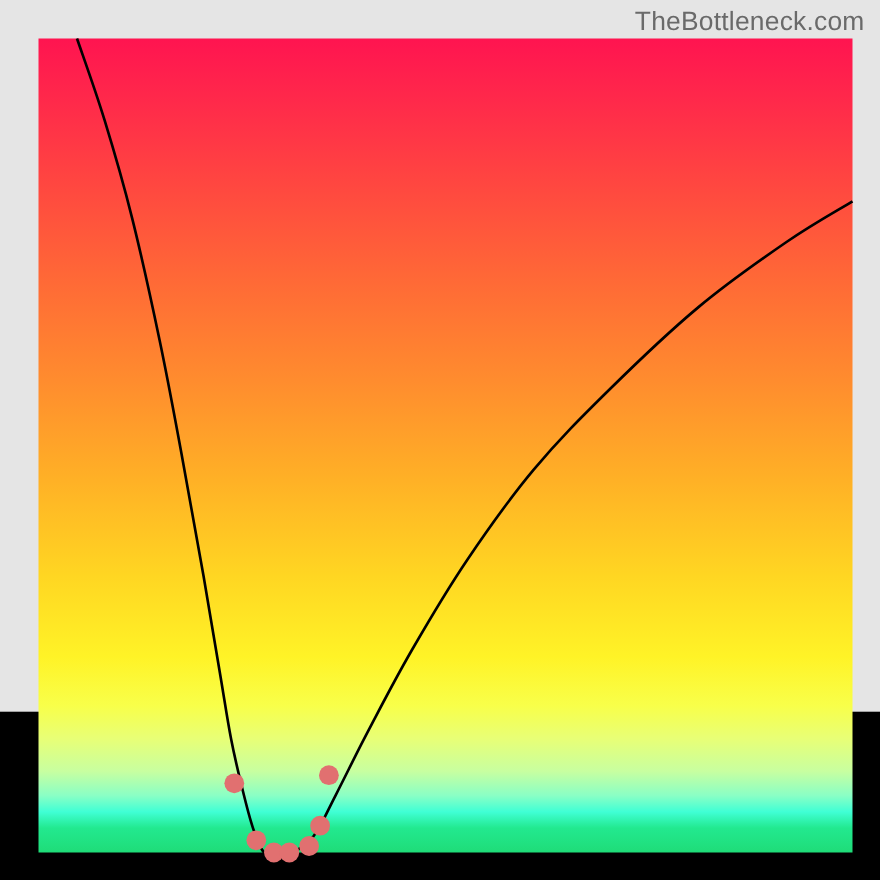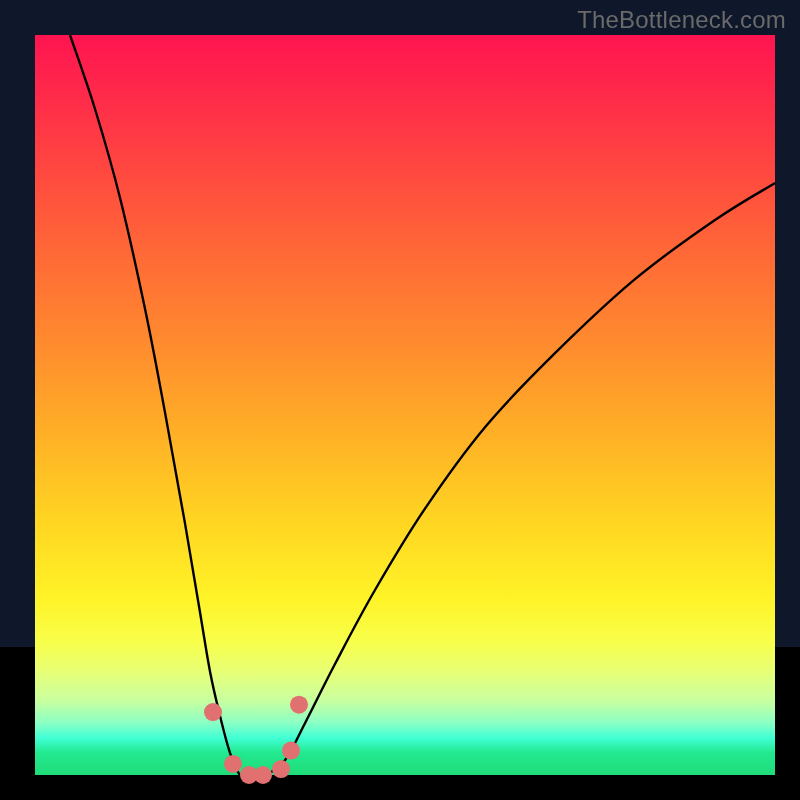--- a/index.html
+++ b/index.html
@@ -10,21 +10,21 @@
     background: #000;
     overflow: hidden;
     font-family: Arial, Helvetica, sans-serif;
   }
   .frame {
     position: absolute;
     left: 0;
     top: 0;
     width: 800px;
     height: 647px;
-    background: #0f172a;
+    background: #e5e5e5;
   }
   .plot {
     position: absolute;
     left: 35px;
     top: 35px;
     width: 740px;
     height: 740px;
     background: linear-gradient(
       to bottom,
       #ff1450 0%,

